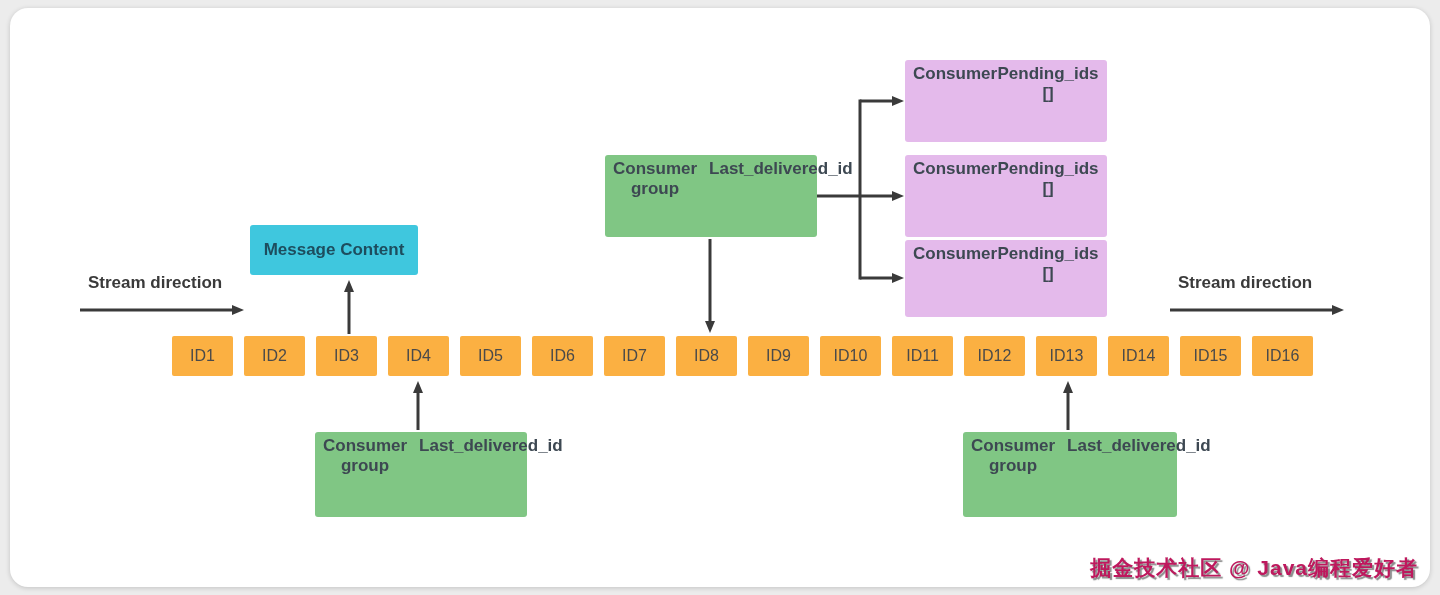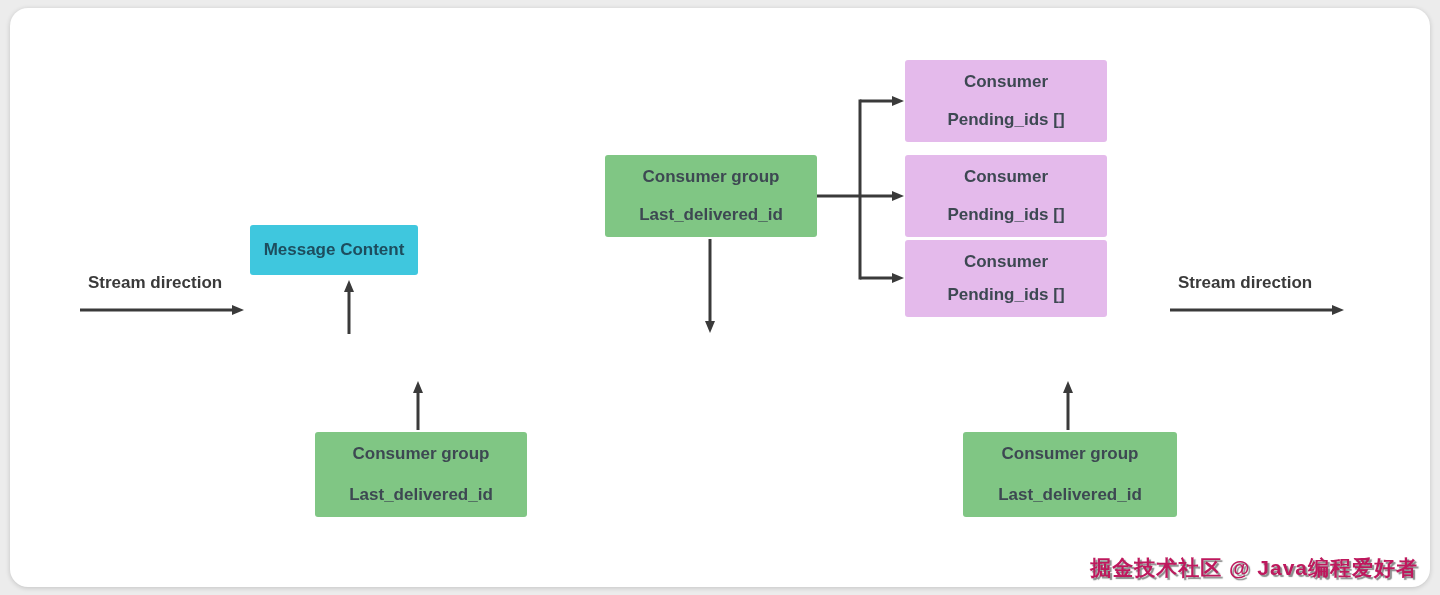--- a/index.html
+++ b/index.html
@@ -42,24 +42,24 @@
     color: var(--color-label-text, #3a3a3a);
     white-space: nowrap;
     margin-left: 8px;
   }
   .stream-left  { left: 80px;  top: 273px; }
   .stream-right { left: 1170px; top: 273px; }
 
   .box {
     position: absolute;
     display: flex;
-    flex-direction: column;
+    flex-direction: row;
     justify-content: space-between;
     box-sizing: border-box;
-    padding: 12px 8px;
+    padding: 4px 8px;
     text-align: center;
     font-weight: bold;
     font-size: 17px;
     color: var(--color-box-text, #3d4852);
     border-radius: 3px;
   }
   .green  { background: var(--color-green-box, #80c684); gap: 12px; }
   .purple { background: var(--color-purple-box, #e4baeb); }
 
   .cg-top { left: 605px; top: 155px; width: 212px; height: 82px; }
@@ -174,16 +174,34 @@
   <div class="box green cg-bl">
     <div class="box-line">Consumer group</div>
     <div class="box-line">Last_delivered_id</div>
   </div>
 
   <div class="box green cg-br">
     <div class="box-line">Consumer group</div>
     <div class="box-line">Last_delivered_id</div>
   </div>
 
+  <div class="id-row">
+    <div class="id-box">ID1</div>
+    <div class="id-box">ID2</div>
+    <div class="id-box">ID3</div>
+    <div class="id-box">ID4</div>
+    <div class="id-box">ID5</div>
+    <div class="id-box">ID6</div>
+    <div class="id-box">ID7</div>
+    <div class="id-box">ID8</div>
+    <div class="id-box">ID9</div>
+    <div class="id-box">ID10</div>
+    <div class="id-box">ID11</div>
+    <div class="id-box">ID12</div>
+    <div class="id-box">ID13</div>
+    <div class="id-box">ID14</div>
+    <div class="id-box">ID15</div>
+    <div class="id-box">ID16</div>
+  </div>
 
   <div class="watermark">掘金技术社区 @ Java编程爱好者</div>
 
 </div>
 
 </body></html>

